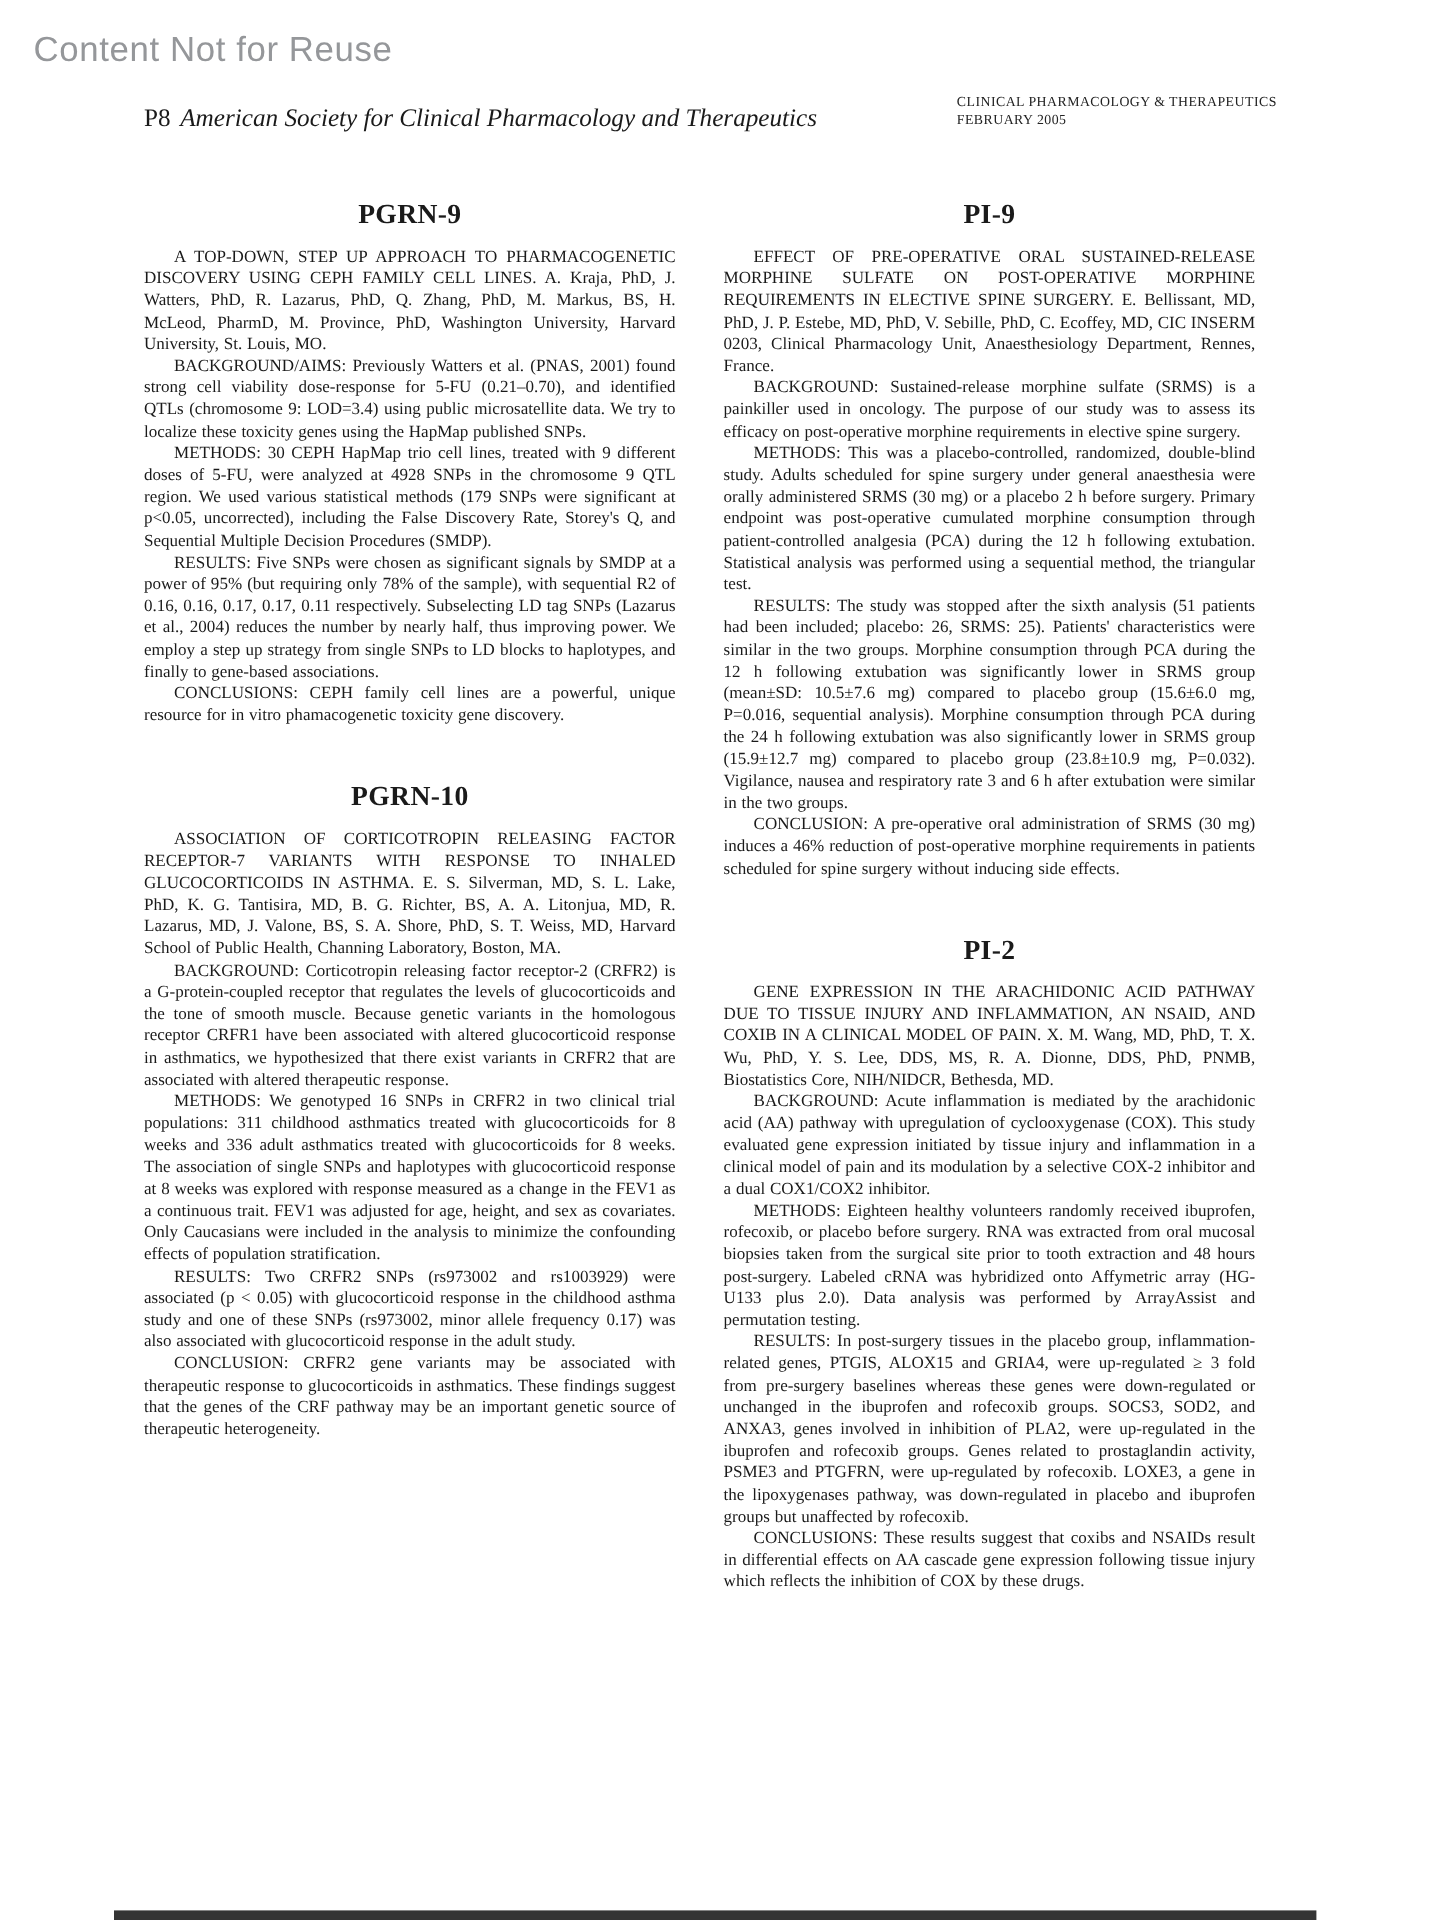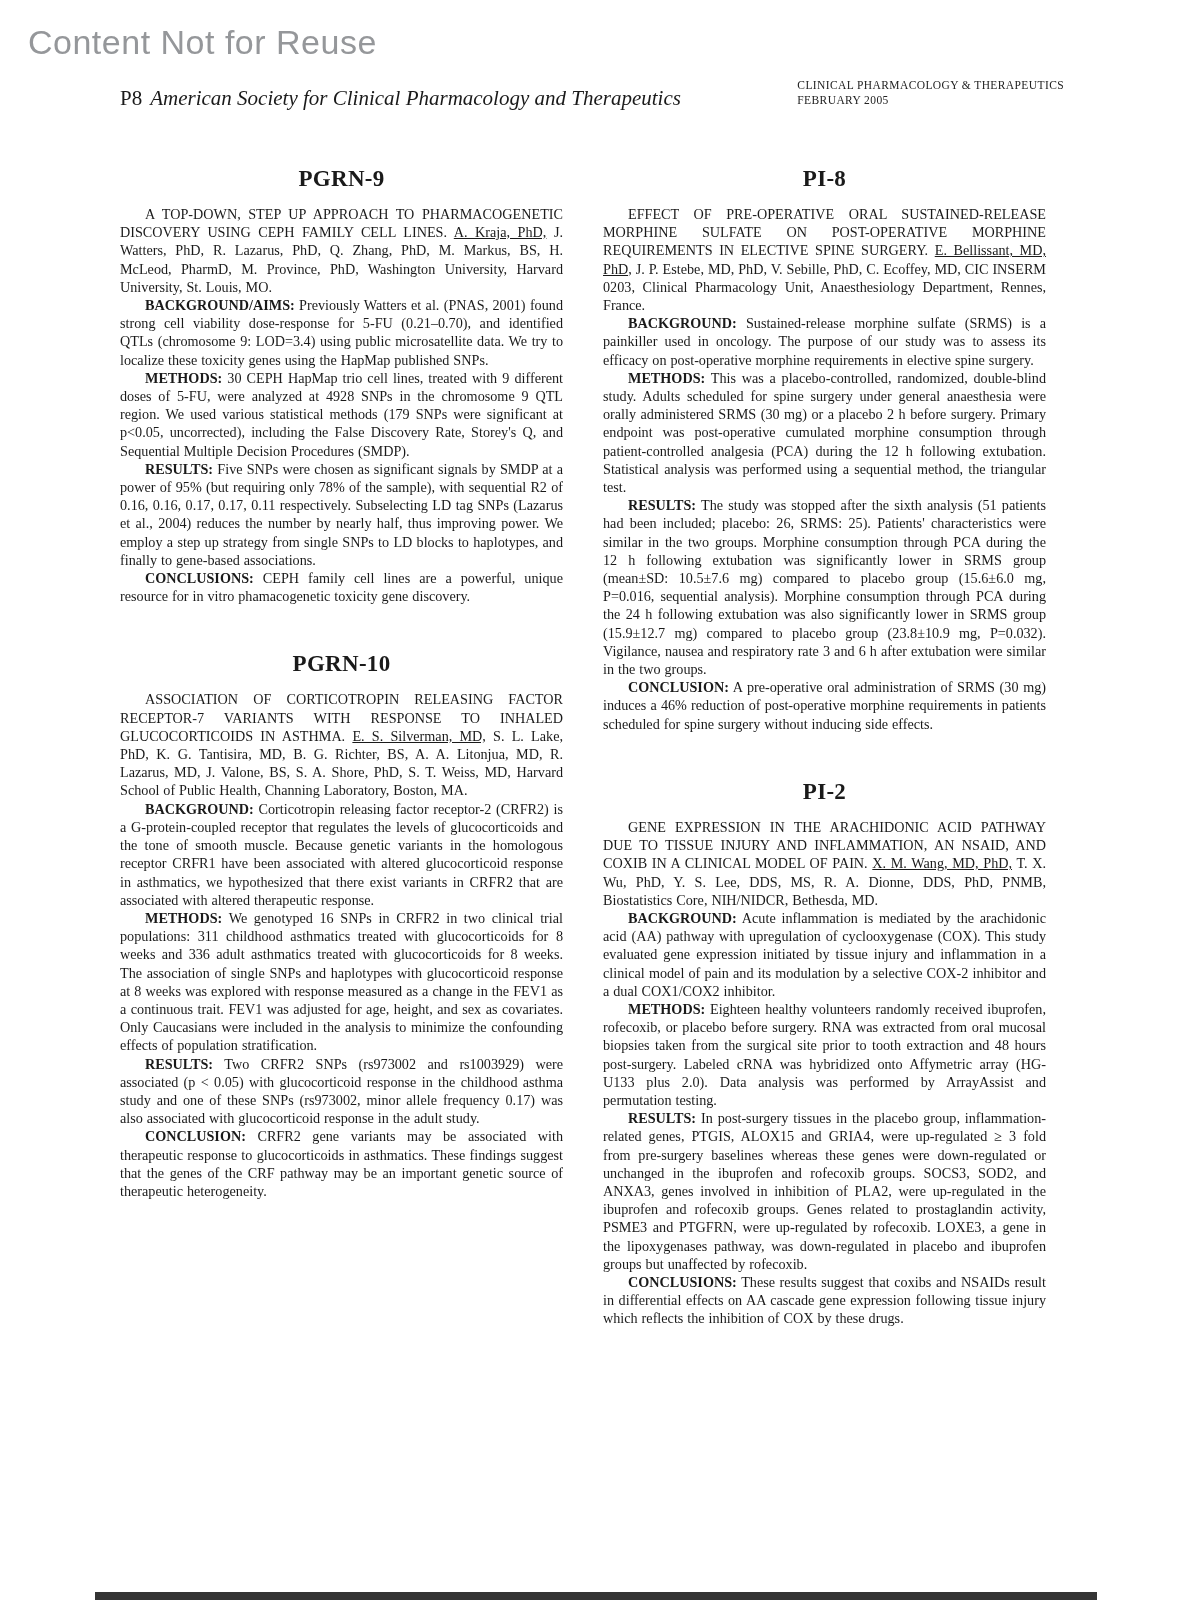--- a/index.html
+++ b/index.html
@@ -9,21 +9,21 @@
     position:relative;
     font-family:"Liberation Serif", serif;
     color:#1a1a1a;
     -webkit-font-smoothing:antialiased;
   }
   .page{position:absolute;inset:0;background:#ffffff;overflow:hidden;}
 
   .watermark{
     position:absolute;left:28px;top:24px;
     font-family:"Liberation Sans", sans-serif;
-    font-size:34px;line-height:36px;
+    font-size:29px;line-height:36px;
     color:#95979a;letter-spacing:0.5px;
     white-space:nowrap;
     text-align:right;
   }
 
   .header{
     position:absolute;left:120px;top:76px;width:944px;
     display:flex;justify-content:space-between;align-items:flex-start;
   }
   .header-left{display:flex;align-items:baseline;gap:8px;padding-top:10px;}
@@ -43,22 +43,22 @@
   .abstract + .abstract{margin-top:46px;}
   .abs-heading{
     margin:0 0 13px 0;text-align:center;
     font-size:23px;font-weight:bold;letter-spacing:0.3px;
   }
   .para{
     margin:0;font-size:14.2px;line-height:18.2px;
     text-align:justify;text-indent:25px;
     word-spacing:0.4px;
   }
-  .presenter{text-decoration:underline;}
-  .sec-label{font-weight:bold;margin-top:10px;}
+  .presenter{}
+  .sec-label{font-weight:normal;margin-top:10px;}
 
   .bottom-bar{
     position:absolute;left:95px;top:1592px;width:1002px;height:8px;
     background:#343434;
   }
 </style>
 </head>
 <body>
 
 <div class="page">
@@ -130,21 +130,21 @@
           <b class="sec-label">CONCLUSION:</b>
           <span>CRFR2 gene variants may be associated with therapeutic response to glucocorticoids in asthmatics. These findings suggest that the genes of the CRF pathway may be an important genetic source of therapeutic heterogeneity.</span>
         </p>
       </section>
 
     </div>
 
     <div class="col">
 
       <section class="abstract">
-        <h2 class="abs-heading">PI-8</h2>
+        <h2 class="abs-heading">PI-9</h2>
         <p class="para">
           <span>EFFECT OF PRE-OPERATIVE ORAL SUSTAINED-RELEASE MORPHINE SULFATE ON POST-OPERATIVE MORPHINE REQUIREMENTS IN ELECTIVE SPINE SURGERY.</span>
           <span class="presenter">E. Bellissant, MD, PhD,</span>
           <span>J. P. Estebe, MD, PhD, V. Sebille, PhD, C. Ecoffey, MD,</span>
           <span>CIC INSERM 0203, Clinical Pharmacology Unit, Anaesthesiology Department, Rennes, France.</span>
         </p>
         <p class="para">
           <b class="sec-label">BACKGROUND:</b>
           <span>Sustained-release morphine sulfate (SRMS) is a painkiller used in oncology. The purpose of our study was to assess its efficacy on post-operative morphine requirements in elective spine surgery.</span>
         </p>

